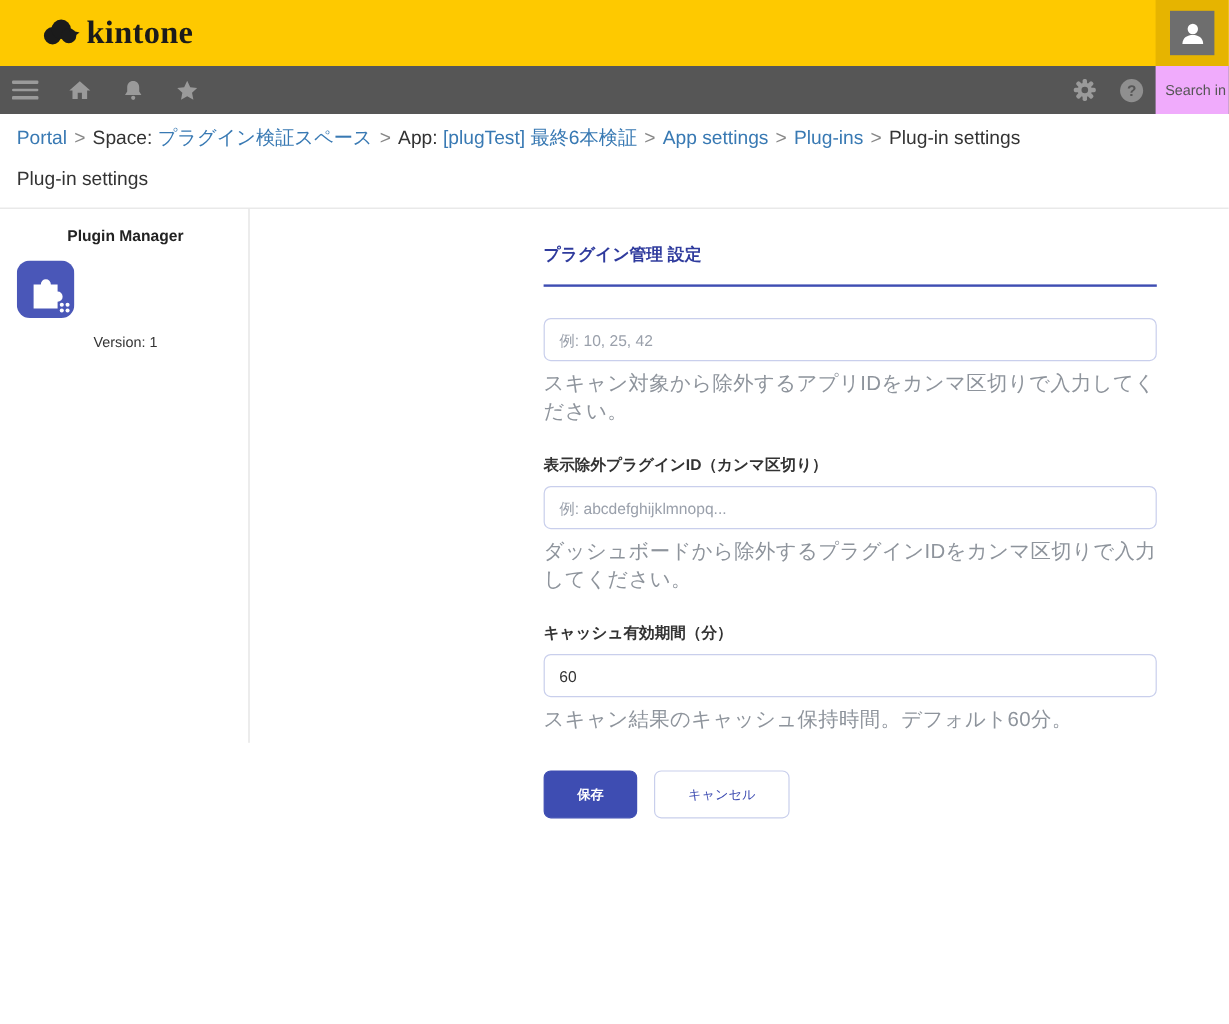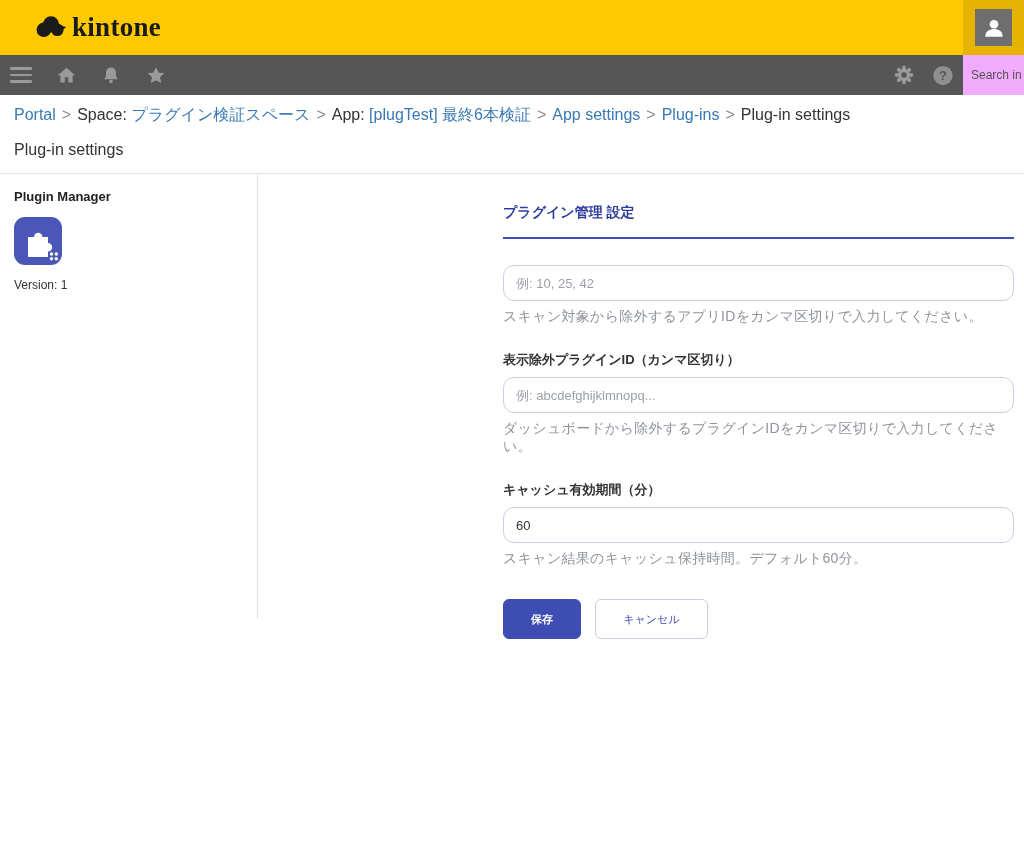--- a/index.html
+++ b/index.html
@@ -23,34 +23,34 @@
 
   
   .breadcrumb { padding:10px 8px 0 14px; font-size:16px; color:#333; }
   .breadcrumb a { color:#3879b3; text-decoration:none; cursor:pointer; }
   .crumb-sep { color:#888; margin:0 6px; }
   .page-title { font-size:16px; font-weight:400; color:#333; margin:15px 14px 14px 14px; }
   .top-divider { border:none; border-top:1px solid #e4e4e4; }
 
   
   .content { display:flex; align-items:flex-start; }
-  .side { width:258px; padding:15px 12px 0 14px; border-right:1px solid #e0e0e0; height:445px; }
+  .side { width:208px; padding:15px 12px 0 14px; border-right:1px solid #e0e0e0; height:445px;text-align:center; }
   .plugin-title { font-size:13px; font-weight:bold; color:#222; }
   .plugin-icon { margin-top:13px; width:48px; height:48px; }
   .plugin-version { margin-top:13px; font-size:12px; color:#333; }
 
   .main { padding:30px 0 0 245px; }
   .form-wrap { width:511px; }
   .form-title { font-size:14px; font-weight:bold; color:#2f3b9d; margin-bottom:15px; }
   .form-title-rule { height:2px; background:#3e4db2; margin-bottom:26px; }
 
   .field-label { font-size:13px; font-weight:bold; color:#333; margin-bottom:8px; }
-  .text-input { width:100%; height:36px; border:1px solid #c9cfec; border-radius:11px; padding:0 12px; font-size:13px; color:#333; font-family:inherit; outline:none; background:#fff; }
+  .text-input { width:100%; height:36px; border:1px solid #c9cfec; border-radius:6px; padding:0 12px; font-size:13px; color:#333; font-family:inherit; outline:none; background:#fff; }
   .text-input::placeholder { color:#9aa0ab; }
-  .field-help { font-size:14px; color:#8e949c; margin-top:7px; margin-bottom:25px; letter-spacing:.3px; }
+  .field-help { font-size:17px; color:#8e949c; margin-top:7px; margin-bottom:25px; letter-spacing:.3px; }
 
   .actions { margin-top:31px; display:flex; gap:14px; }
   .btn { height:40px; border-radius:6px; font-size:11px; font-family:inherit; cursor:pointer; }
   .btn-save { width:78px; background:#3e4db2; border:1px solid #3e4db2; color:#fff; font-weight:bold; }
   .btn-cancel { width:113px; background:#fff; border:1px solid #c9cfec; color:#3e4db2; }
 </style>
 </head>
 <body>
 
 <div class="topbar">

